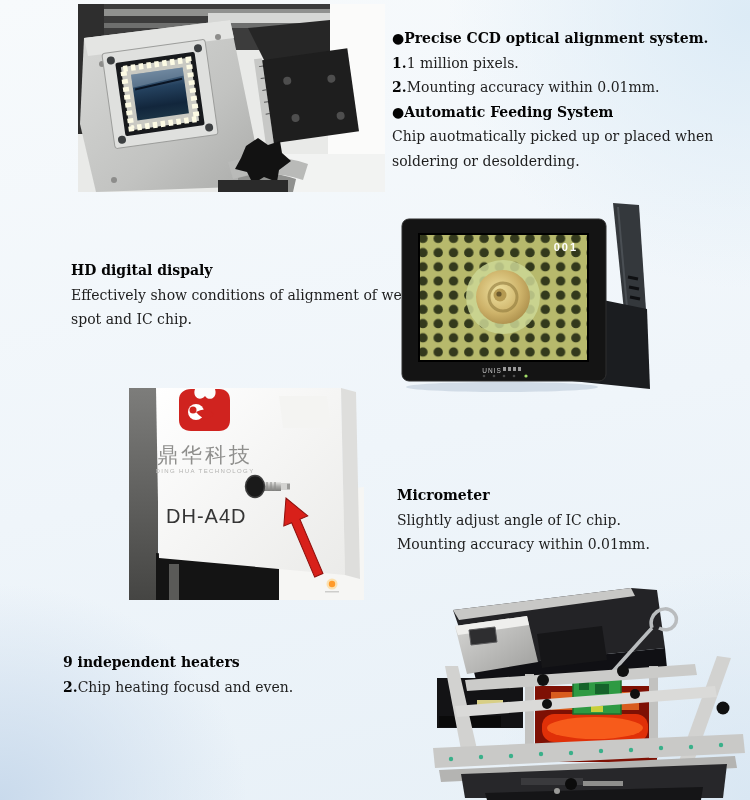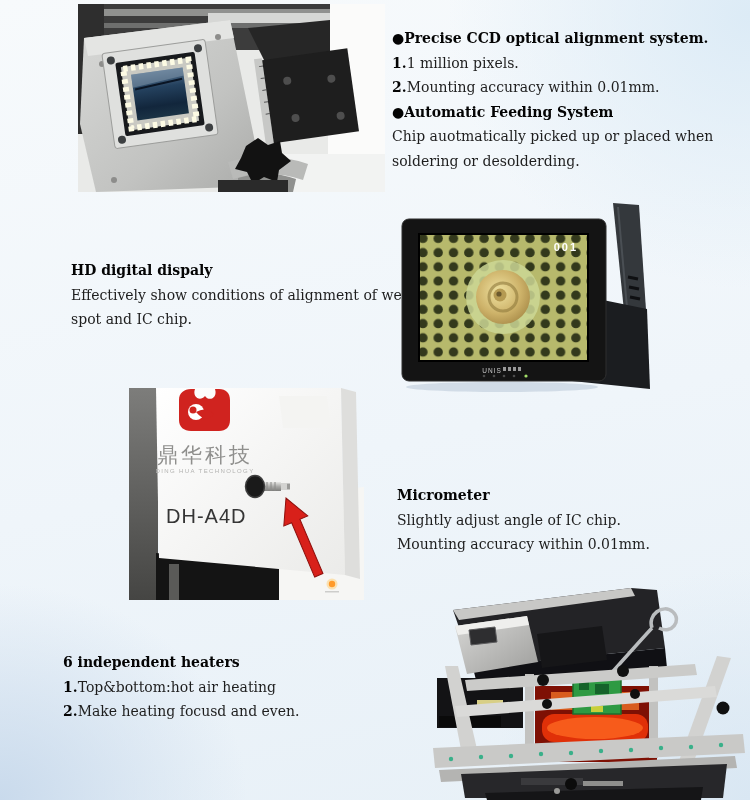--- a/index.html
+++ b/index.html
@@ -216,23 +216,22 @@
     </svg>
   </div>
 
   <div class="tblock" style="left:397px;top:448px;margin-top:35px;">
     <div class="hd">Micrometer</div>
     <div>Slightly adjust angle of IC chip.</div>
     <div>Mounting accuracy within 0.01mm.</div>
   </div>
 
   <div class="tblock" style="left:63px;top:650px;">
-    <div class="hd">6 independent heaters</div>
-    <div><span class="b">1.</span><span>Top&amp;bottom:hot air heating</span></div>
-    <div><span class="b">2.</span><span>Make heating focusd and even.</span></div>
+    <div class="hd">9 independent heaters</div>
+    <div><span class="b">2.</span><span>Chip heating focusd and even.</span></div>
   </div>
 
   <div class="photo" style="left:425px;top:588px;width:325px;height:212px;">
     <svg viewBox="0 0 325 212">
       <defs>
         <linearGradient id="g-fluxbox" x1="0" y1="0" x2="1" y2="1">
           <stop offset="0" stop-color="#d9d9d7"></stop>
             <stop offset="1" stop-color="#9e9e9c"></stop>
         </linearGradient>
         <linearGradient id="g-rail" x1="0" y1="0" x2="0" y2="1">

